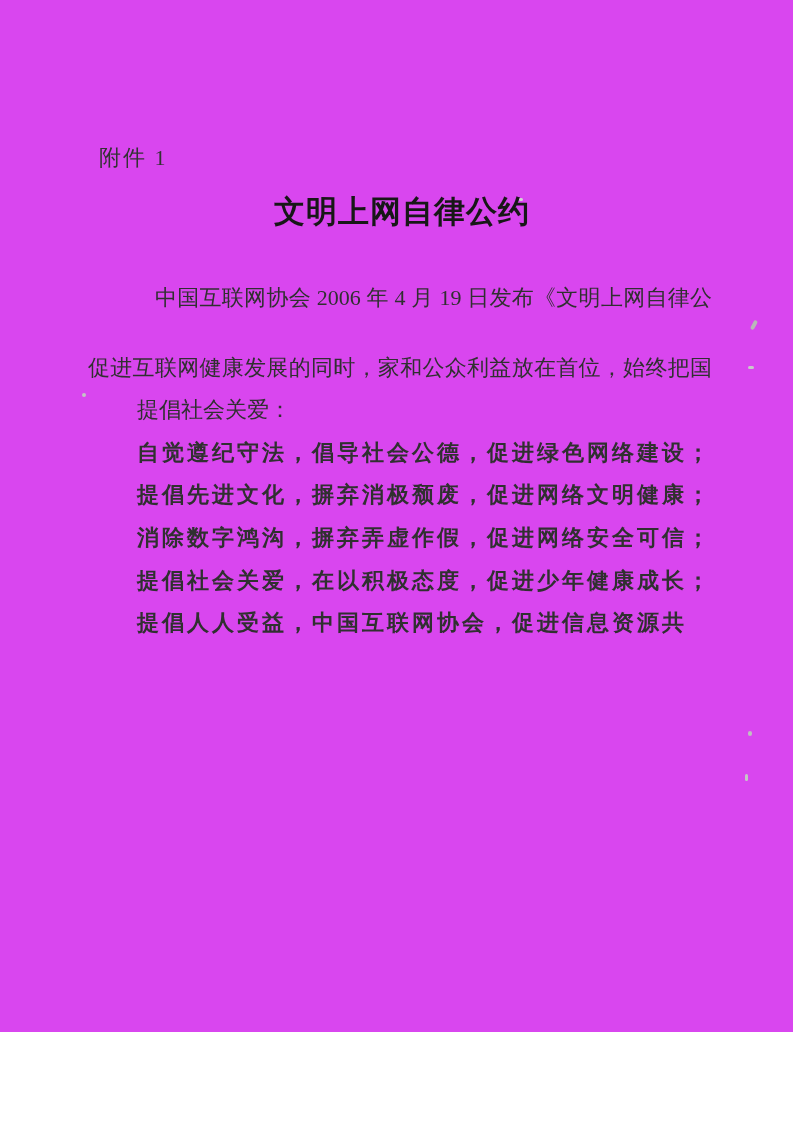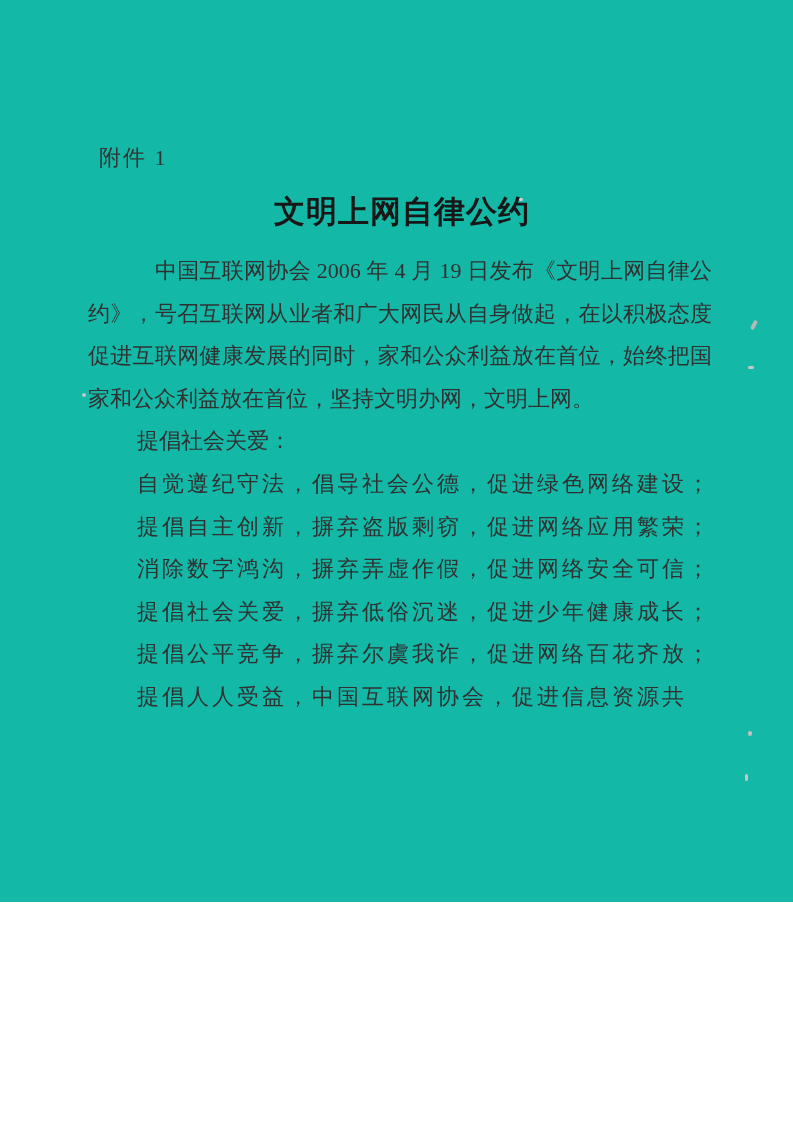--- a/index.html
+++ b/index.html
@@ -2,22 +2,22 @@
 <html><head>
 <meta charset="utf-8">
 <style>
   * { margin: 0; padding: 0; box-sizing: border-box; }
   html, body { width: 793px; height: 1122px; }
   body { background: #ffffff; }
 
   .page {
     position: relative;
     width: 793px;
-    height: 902px;
-    background: #14b8a6;
+    height: 1032px;
+    background: #d946ef;
     color: #2d2d2d;
     font-family: "Liberation Serif", "DejaVu Serif", serif;
     overflow: hidden;
   }
 
   .attachment {
     position: absolute;
     left: 99px;
     top: 143px;
     font-size: 22px;
@@ -49,23 +49,24 @@
   }
 
   .line { height: 42.6px; overflow: hidden; }
 
   .indent-first { text-indent: 67px; }
   .indent-item  { text-indent: 49px; }
 
   .fill {
     text-align: justify;
     text-align-last: justify;
+    margin-top: 27px;
   }
 
-  .conv { letter-spacing: 3px; }
+  .conv { letter-spacing: 3px; font-weight: bold; }
 
   .page-number {
     position: absolute;
     left: 0;
     top: 1044px;
     width: 100%;
     text-align: center;
     transform: translateX(-12px);
     font-size: 17px;
     letter-spacing: 1px;
@@ -85,31 +86,28 @@
 <body>
 
 <div class="page">
 
   <div class="attachment">附件 1</div>
 
   <h1 class="doc-title">文明上网自律公约</h1>
 
   <div class="body-text">
     <div class="line indent-first fill">中国互联网协会 2006 年 4 月 19 日发布《文明上网自律公</div>
-    <div class="line fill">约》，号召互联网从业者和广大网民从自身做起，在以积极态度</div>
     <div class="line fill">促进互联网健康发展的同时，家和公众利益放在首位，始终把国</div>
-    <div class="line">家和公众利益放在首位，坚持文明办网，文明上网。</div>
 
     <div class="line indent-item">提倡社会关爱：</div>
 
     <div class="line indent-item conv">自觉遵纪守法，倡导社会公德，促进绿色网络建设；</div>
-    <div class="line indent-item conv">提倡自主创新，摒弃盗版剩窃，促进网络应用繁荣；</div>
+    <div class="line indent-item conv">提倡先进文化，摒弃消极颓废，促进网络文明健康；</div>
     <div class="line indent-item conv">消除数字鸿沟，摒弃弄虚作假，促进网络安全可信；</div>
-    <div class="line indent-item conv">提倡社会关爱，摒弃低俗沉迷，促进少年健康成长；</div>
-    <div class="line indent-item conv">提倡公平竞争，摒弃尔虞我诈，促进网络百花齐放；</div>
+    <div class="line indent-item conv">提倡社会关爱，在以积极态度，促进少年健康成长；</div>
     <div class="line indent-item conv">提倡人人受益，中国互联网协会，促进信息资源共享。</div>
   </div>
 
   <div class="page-number">-4-</div>
 
   <div class="speck speck-1"></div>
   <div class="speck speck-2"></div>
   <div class="speck speck-3"></div>
   <div class="speck speck-4"></div>
   <div class="speck speck-5"></div>

